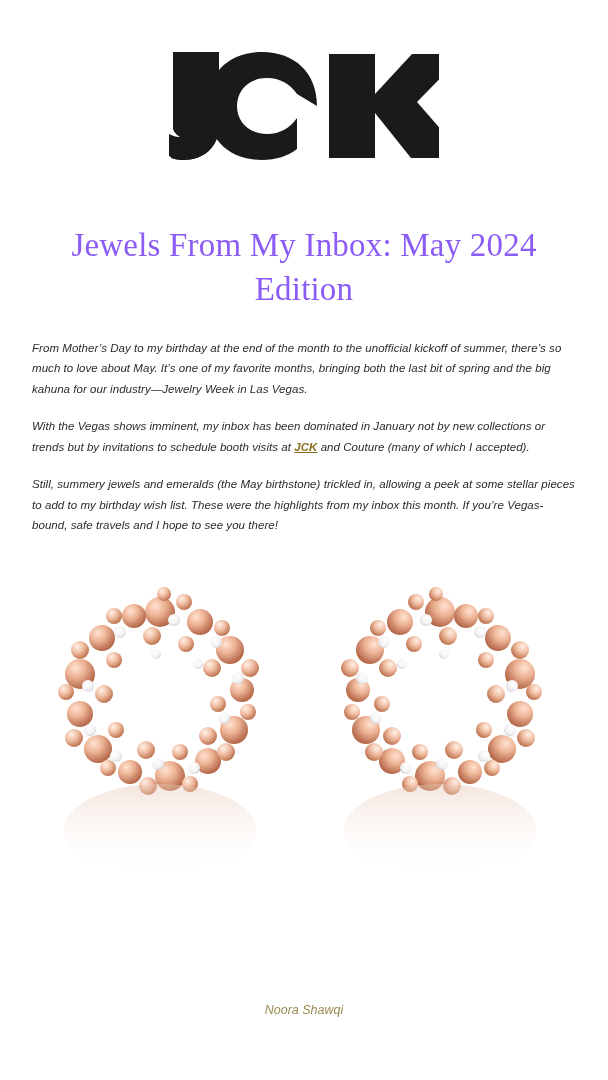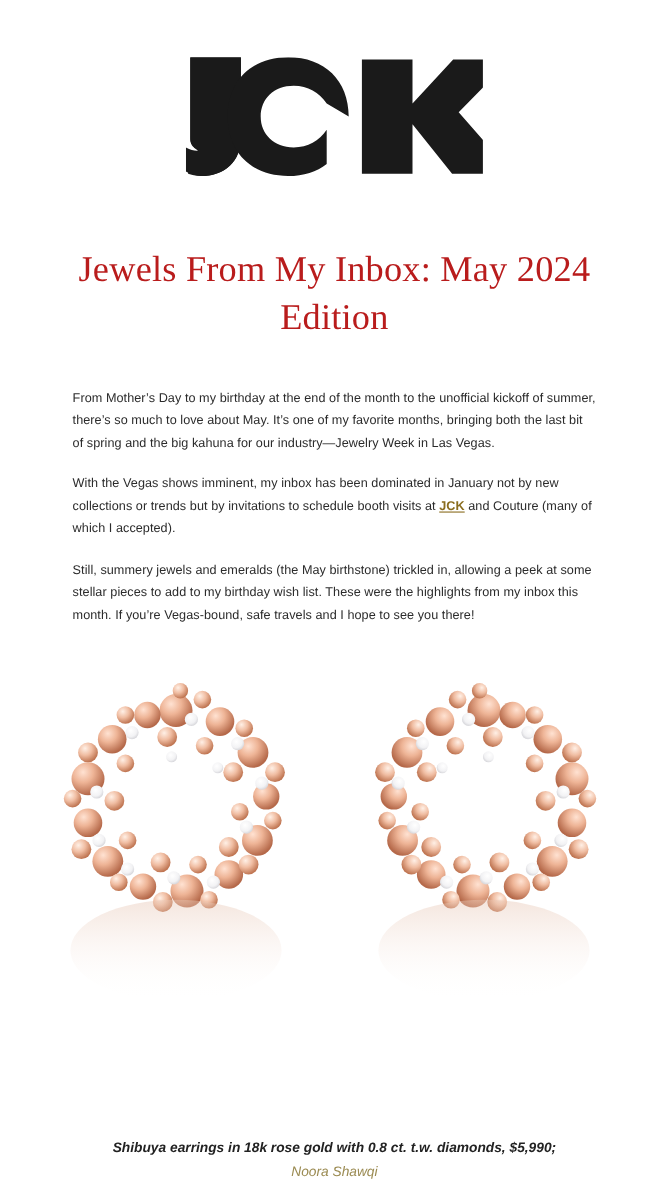--- a/index.html
+++ b/index.html
@@ -33,31 +33,32 @@
     display: block;
   }
 
   
   .headline {
     font-family: "Liberation Serif", serif;
     font-weight: 400;
     font-size: 33px;
     line-height: 1.33;
     text-align: center;
-    color: #b91c1c;
+    color: #8b5cf6;
     margin: 62px auto 0;
     padding: 0 46px;
     letter-spacing: 0.2px;
   }
 
   
   .body-copy {
-    margin: 40px auto 0;
-    padding: 0 66px;
+    margin: 26px auto 0;
+    padding: 0 32px;
     max-width: 608px;
+    font-style: italic;
   }
   .body-copy p {
     font-size: 11.5px;
     line-height: 1.78;
     color: #2b2b2b;
     margin: 0 0 17px 0;
     letter-spacing: 0.05px;
   }
   .body-copy p:last-child { margin-bottom: 0; }
   .inline-link {
@@ -221,17 +222,16 @@
       <use href="#earring" x="0" y="0" transform="translate(160,112)"></use>
 
       <use href="#earring" x="0" y="0" transform="translate(440,112) scale(-1,1)"></use>
 
       <ellipse cx="160" cy="248" rx="96" ry="46" fill="url(#reflect)"></ellipse>
       <ellipse cx="440" cy="248" rx="96" ry="46" fill="url(#reflect)"></ellipse>
     </svg>
   </div>
 
   <div class="caption">
-    <span class="caption-main">Shibuya earrings in 18k rose gold with 0.8 ct. t.w. diamonds, $5,990;</span>
     <span class="caption-credit">Noora Shawqi</span>
   </div>
 
 </div>
 
 </body></html>

